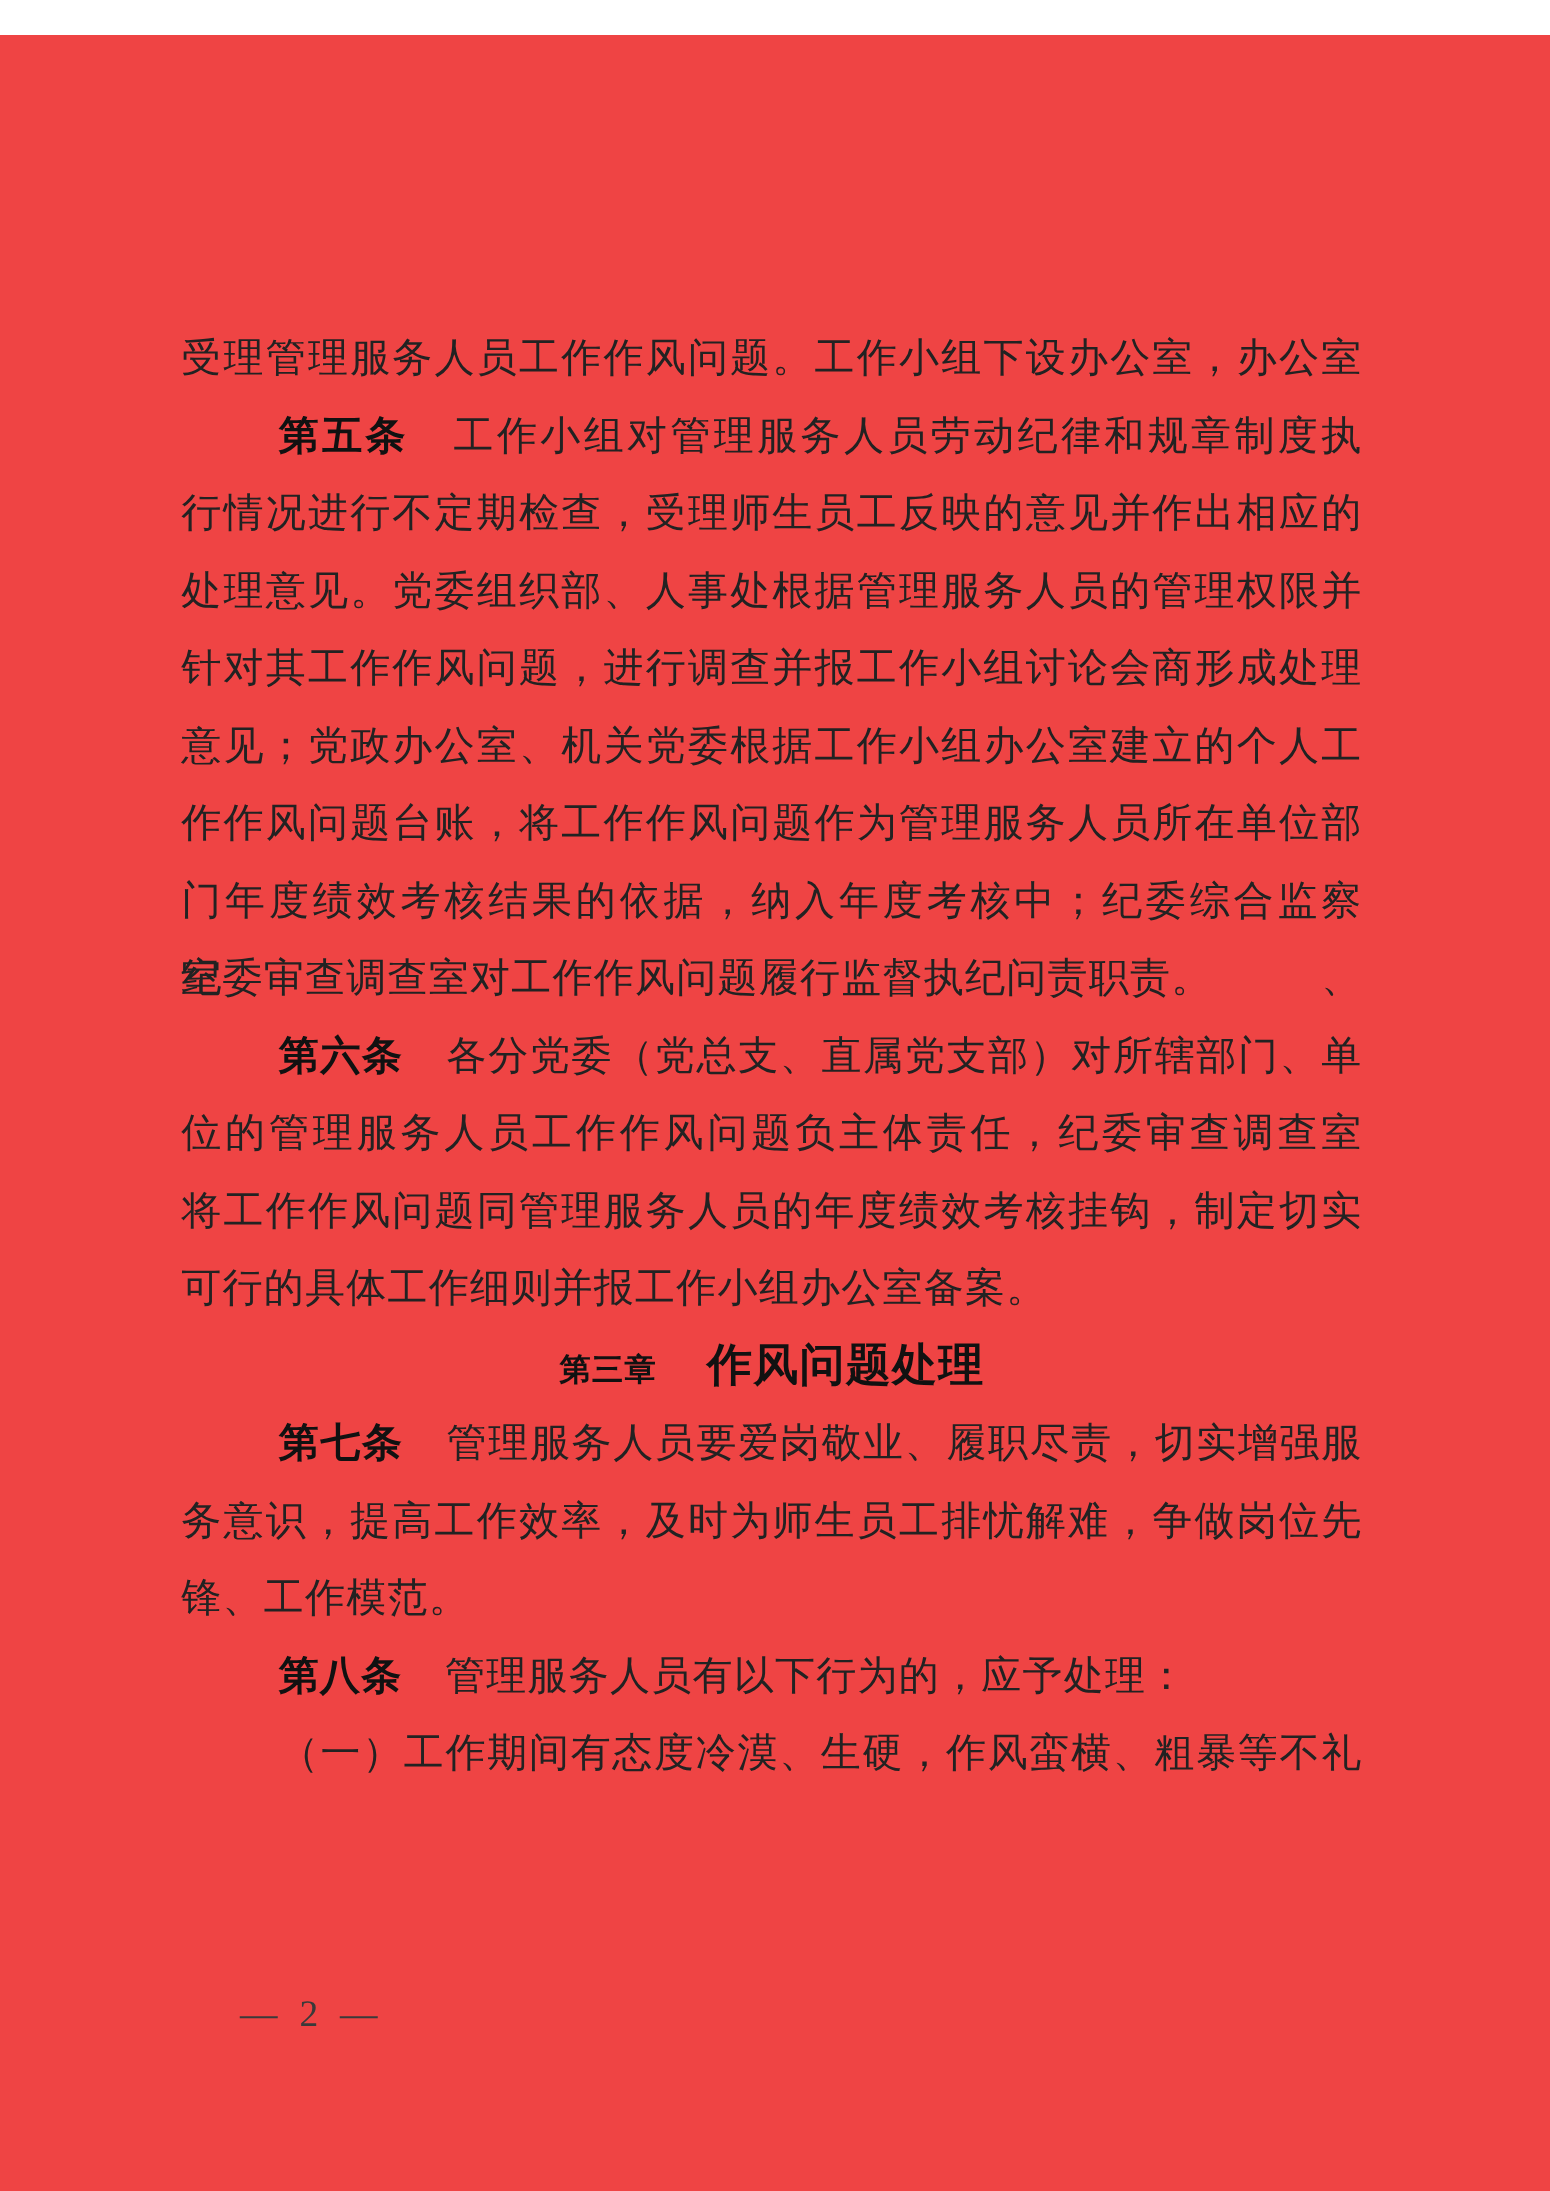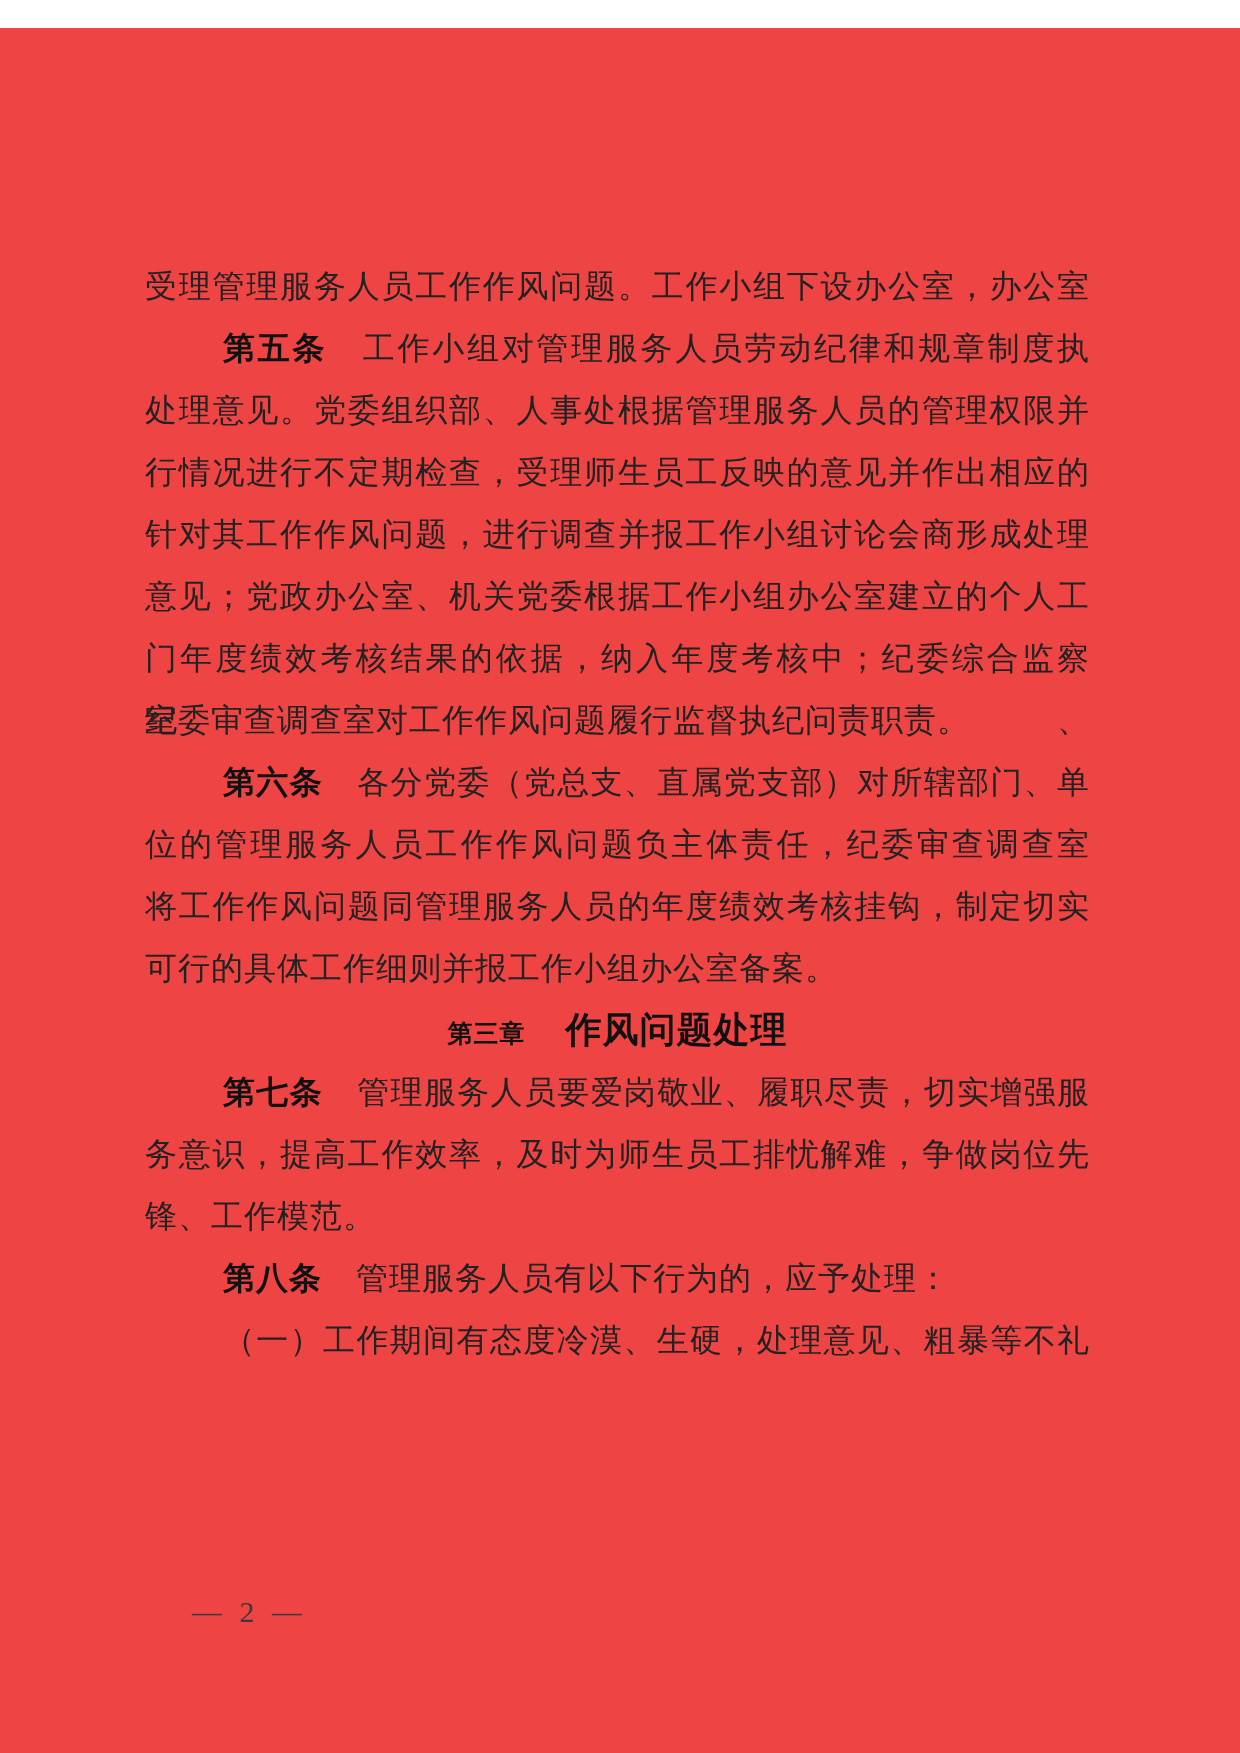--- a/index.html
+++ b/index.html
@@ -75,31 +75,32 @@
     font-family: "Liberation Serif", "DejaVu Serif", serif;
   }
 </style>
 </head>
 <body>
 
 <div class="page">
   <div class="content" id="doc-body">
       <div class="line body justify"><span>受理管理服务人员工作作风问题。工作小组下设办公室，办公室</span></div>
       <div class="line para justify"><span class="lead">第五条</span><span class="gap"></span><span>工作小组对管理服务人员劳动纪律和规章制度执</span></div>
+      <div class="line body justify"><span>行情况进行不定期检查，受理师生员工反映的意见并作出相应的</span></div>
       <div class="line body justify"><span>处理意见。党委组织部、人事处根据管理服务人员的管理权限并</span></div>
-      <div class="line body justify"><span>行情况进行不定期检查，受理师生员工反映的意见并作出相应的</span></div>
       <div class="line body justify"><span>针对其工作作风问题，进行调查并报工作小组讨论会商形成处理</span></div>
       <div class="line body justify"><span>意见；党政办公室、机关党委根据工作小组办公室建立的个人工</span></div>
+      <div class="line body justify"><span>作作风问题台账，将工作作风问题作为管理服务人员所在单位部</span></div>
       <div class="line body justify"><span>门年度绩效考核结果的依据，纳入年度考核中；纪委综合监察室、</span></div>
       <div class="line body"><span>纪委审查调查室对工作作风问题履行监督执纪问责职责。</span></div>
       <div class="line para justify"><span class="lead">第六条</span><span class="gap"></span><span>各分党委（党总支、直属党支部）对所辖部门、单</span></div>
       <div class="line body justify"><span>位的管理服务人员工作作风问题负主体责任，纪委审查调查室</span></div>
       <div class="line body justify"><span>将工作作风问题同管理服务人员的年度绩效考核挂钩，制定切实</span></div>
       <div class="line body"><span>可行的具体工作细则并报工作小组办公室备案。</span></div>
       <div class="line heading"><span class="lead">第三章</span><span class="gap"></span><span>作风问题处理</span></div>
       <div class="line para justify"><span class="lead">第七条</span><span class="gap"></span><span>管理服务人员要爱岗敬业、履职尽责，切实增强服</span></div>
       <div class="line body justify"><span>务意识，提高工作效率，及时为师生员工排忧解难，争做岗位先</span></div>
       <div class="line body"><span>锋、工作模范。</span></div>
       <div class="line para"><span class="lead">第八条</span><span class="gap"></span><span>管理服务人员有以下行为的，应予处理：</span></div>
-      <div class="line item justify"><span>（一）工作期间有态度冷漠、生硬，处理意见、粗暴等不礼</span></div>
+      <div class="line item justify"><span>（一）工作期间有态度冷漠、生硬，作风蛮横、粗暴等不礼</span></div>
     </div>
   <div class="page-number">— 2 —</div>
 </div>
 
 </body></html>

